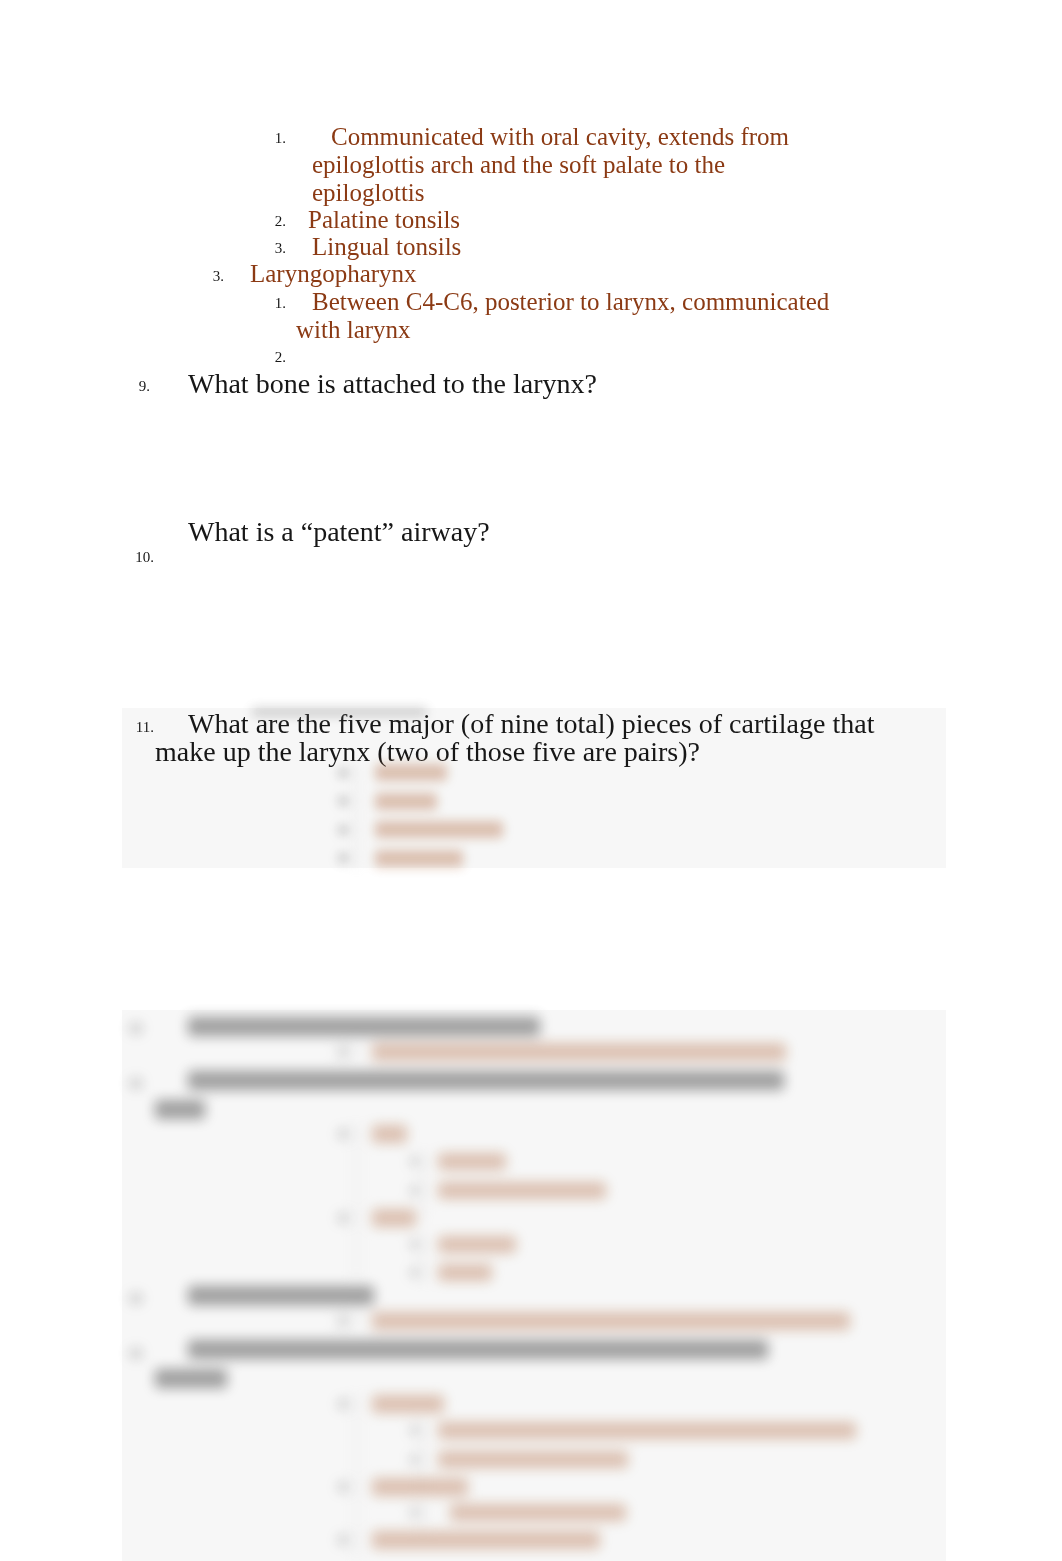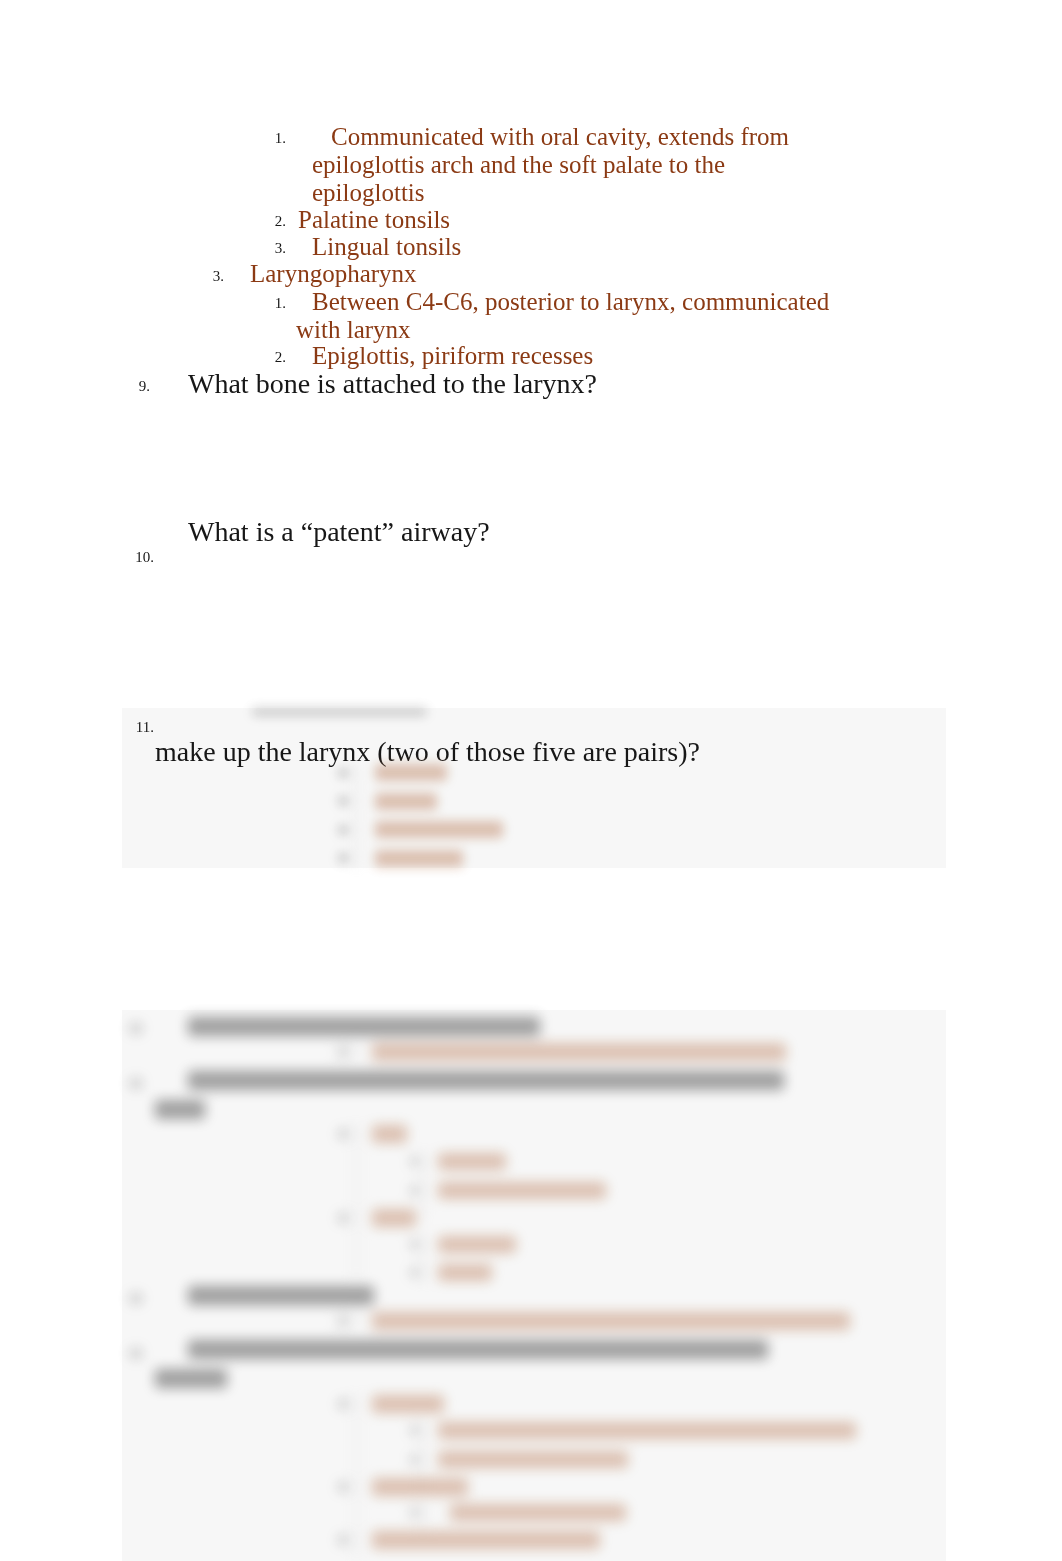--- a/index.html
+++ b/index.html
@@ -79,42 +79,42 @@
 
   <div class="panel" id="panel-a"></div>
   <div class="panel" id="panel-b"></div>
 
   <div class="marker" style="left:258px; top:131px; width:28px;">1.</div>
   <div class="ln brown txt28" style="left:312px; top:124px;margin-left:19px;">Communicated with oral cavity, extends from</div>
   <div class="ln brown txt28" style="left:312px; top:152px;">epiloglottis arch and the soft palate to the</div>
   <div class="ln brown txt28" style="left:312px; top:180px;">epiloglottis</div>
 
   <div class="marker" style="left:258px; top:214px; width:28px;">2.</div>
-  <div class="ln brown txt28" style="left:298px; top:207px;">Palatine tonsils</div>
+  <div class="ln brown txt28" style="left:308px; top:207px;">Palatine tonsils</div>
 
   <div class="marker" style="left:258px; top:241px; width:28px;">3.</div>
   <div class="ln brown txt28" style="left:312px; top:234px;">Lingual tonsils</div>
 
   <div class="marker" style="left:196px; top:269px; width:28px;">3.</div>
   <div class="ln brown txt28" style="left:250px; top:261px;">Laryngopharynx</div>
 
   <div class="marker" style="left:258px; top:296px; width:28px;">1.</div>
   <div class="ln brown txt28" style="left:312px; top:289px;">Between C4-C6, posterior to larynx, communicated</div>
   <div class="ln brown txt28" style="left:296px; top:317px;">with larynx</div>
 
   <div class="marker" style="left:258px; top:350px; width:28px;">2.</div>
-  <div class="ln brown txt28" style="left:312px; top:343px;">Epiglottis, piriform recesses</div>
 
   <div class="marker" style="left:122px; top:379px; width:28px;">9.</div>
   <div class="ln qtxt" style="left:188px; top:370px;">What bone is attached to the larynx?</div>
 
   <div class="marker" style="left:122px; top:550px; width:32px;">10.</div>
   <div class="ln qtxt" style="left:188px; top:518px;">What is a “patent” airway?</div>
 
   <div class="marker" style="left:122px; top:720px; width:32px;">11.</div>
+  <div class="ln qtxt" style="left:188px; top:710px;">What are the five major (of nine total) pieces of cartilage that</div>
   <div class="ln qtxt" style="left:155px; top:738px;">make up the larynx (two of those five are pairs)?</div>
 
   <div class="blurwrap" style="left:120px; top:700px; width:830px; height:175px;">
 
     <div class="bbar mark" style="left:132px; top:8px; width:175px; height:8px;"></div>
     <div class="tick" style="left:236px; top:62px; height:108px;"></div>
 
     <div class="bbar mark" style="left:218px; top:68px;  width:11px; height:10px;"></div>
     <div class="bbar brownbar" style="left:255px; top:64px;  width:72px; height:17px;"></div>
 

